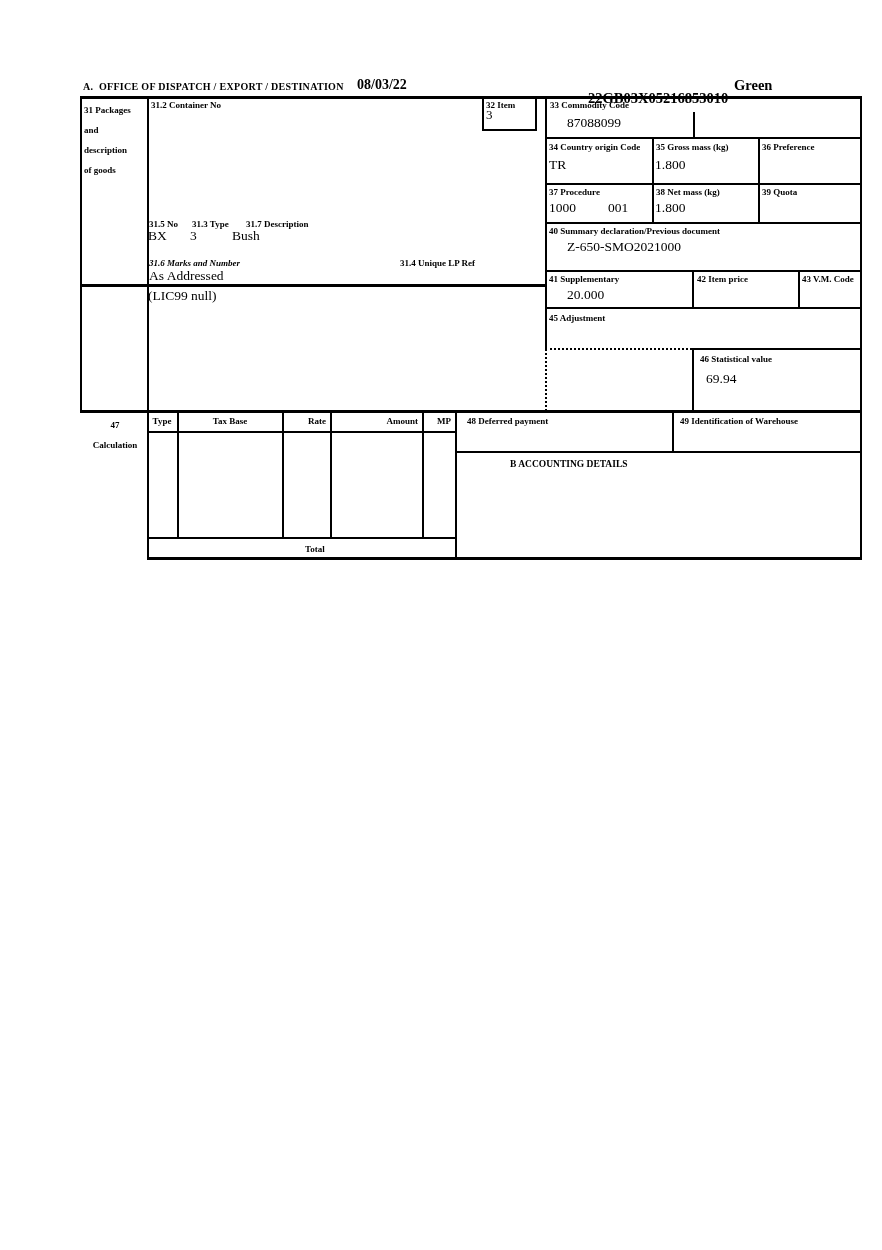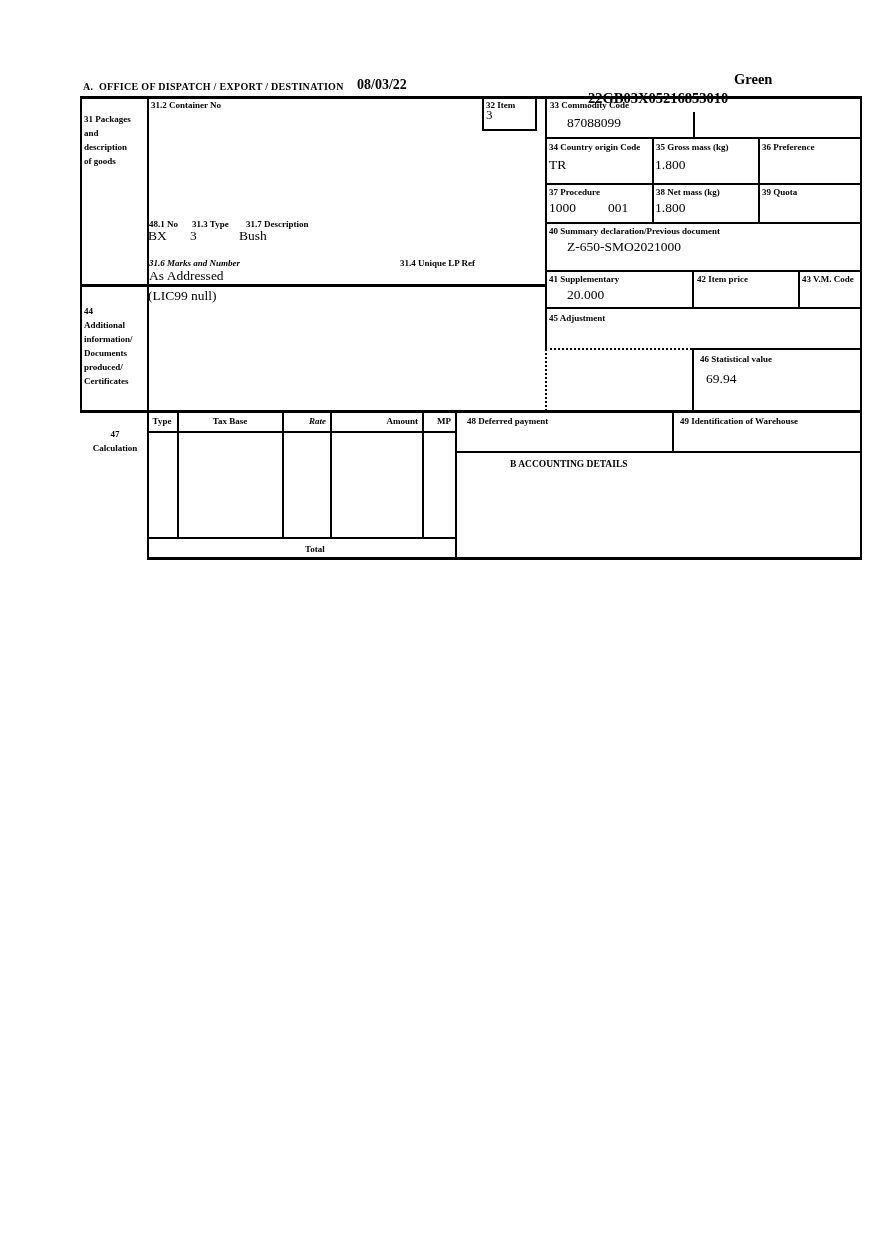--- a/index.html
+++ b/index.html
@@ -3,40 +3,40 @@
 <meta charset="utf-8">
 <style>
   html,body{margin:0;padding:0;background:#fff;}
   #canvas{position:relative;width:882px;height:1250px;background:#ffffff;overflow:hidden;
           font-family:"Liberation Serif", serif;color:#000;}
   .t{position:absolute;white-space:pre-wrap;line-height:1.15;}
   .lbl{font-weight:bold;font-size:9px;}
   .lbl-lg{font-weight:bold;font-size:10px;letter-spacing:0.3px;}
   .val{font-size:13.5px;}
   .hdr-val{font-weight:bold;font-size:14.5px;}
-  .multiline{line-height:14px;margin-top:12px;}
+  .multiline{line-height:20px;}
   .hl,.vl{position:absolute;background:#000;display:block;}
   .hl{height:2px;}
   .vl{width:2px;}
   .hl.bold{height:3px;}
   .hdot{position:absolute;height:0;border-top:2px dotted #000;background:none;display:block;}
   .vdot{position:absolute;width:0;border-left:2px dotted #000;background:none;display:block;}
   .cellhdr{position:absolute;font-weight:bold;font-size:9px;top:416px;}
   .ctr{text-align:center;}
   .rt{text-align:right;}
 </style>
 </head>
 <body>
 
 <div id="canvas">
 
   <span class="t lbl-lg" style="left:83px;top:81px;">A.  OFFICE OF DISPATCH / EXPORT / DESTINATION</span>
   <span class="t hdr-val" style="left:357px;top:77px;font-size:14px;">08/03/22</span>
   <span class="t hdr-val" style="left:588px;top:90px;">22GB03X05216853010</span>
-  <span class="t hdr-val" style="left:734px;top:71px;">Green</span>
+  <span class="t hdr-val" style="left:734px;top:77px;">Green</span>
 
   <i class="hl bold" style="left:80px;top:96px;width:782px;"></i>
   <i class="hl" style="left:482px;top:129px;width:55px;"></i>
   <i class="hl" style="left:545px;top:137px;width:317px;"></i>
   <i class="hl" style="left:545px;top:183px;width:317px;"></i>
   <i class="hl" style="left:545px;top:222px;width:317px;"></i>
   <i class="hl" style="left:545px;top:270px;width:317px;"></i>
   <i class="hl" style="left:545px;top:307px;width:317px;"></i>
   <i class="hl bold" style="left:80px;top:284px;width:466px;"></i>
   <i class="hdot" style="left:545px;top:348px;width:147px;"></i>
@@ -93,48 +93,42 @@
   <span class="t lbl" style="left:762px;top:187px;">39 Quota</span>
 
   <span class="t lbl" style="left:549px;top:226px;">40 Summary declaration/Previous document</span>
   <span class="t val" style="left:567px;top:239px;">Z-650-SMO2021000</span>
 
   <span class="t lbl" style="left:549px;top:274px;">41 Supplementary</span>
   <span class="t val" style="left:567px;top:287px;">20.000</span>
   <span class="t lbl" style="left:697px;top:274px;">42 Item price</span>
   <span class="t lbl" style="left:802px;top:274px;">43 V.M. Code</span>
 
-  <span class="t lbl" style="left:149px;top:219px;">48.1 No</span>
+  <span class="t lbl" style="left:149px;top:219px;">31.5 No</span>
   <span class="t lbl" style="left:192px;top:219px;">31.3 Type</span>
   <span class="t lbl" style="left:246px;top:219px;">31.7 Description</span>
   <span class="t val" style="left:148px;top:228px;">BX</span>
   <span class="t val" style="left:190px;top:228px;">3</span>
-  <span class="t val" style="left:239px;top:228px;">Bush</span>
+  <span class="t val" style="left:232px;top:228px;">Bush</span>
 
   <span class="t lbl" style="left:149px;top:258px;font-style:italic;">31.6 Marks and Number</span>
   <span class="t lbl" style="left:400px;top:258px;">31.4 Unique LP Ref</span>
   <span class="t val" style="left:149px;top:268px;">As Addressed</span>
 
-  <span class="t lbl multiline" style="left:84px;top:292px;width:62px;">44
-Additional
-information/
-Documents
-produced/
-Certificates</span>
   <span class="t val" style="left:148px;top:288px;">(LIC99 null)</span>
 
   <span class="t lbl" style="left:549px;top:313px;">45 Adjustment</span>
   <span class="t lbl" style="left:700px;top:354px;">46 Statistical value</span>
   <span class="t val" style="left:706px;top:371px;">69.94</span>
 
   <span class="t lbl multiline" style="left:84px;top:415px;width:62px;text-align:center;">47
 Calculation</span>
   <span class="cellhdr ctr" style="left:147px;width:30px;">Type</span>
   <span class="cellhdr ctr" style="left:200px;width:60px;">Tax Base</span>
-  <span class="cellhdr rt" style="left:282px;width:44px;font-style:italic;">Rate</span>
+  <span class="cellhdr rt" style="left:282px;width:44px;">Rate</span>
   <span class="cellhdr rt" style="left:330px;width:88px;text-align:right;">Amount</span>
   <span class="cellhdr ctr" style="left:422px;width:44px;">MP</span>
   <span class="t lbl" style="left:305px;top:544px;">Total</span>
 
   <span class="t lbl" style="left:467px;top:416px;">48 Deferred payment</span>
   <span class="t lbl" style="left:680px;top:416px;">49 Identification of Warehouse</span>
   <span class="t lbl" style="left:467px;top:459px;font-size:9.5px;margin-left:43px;">B ACCOUNTING DETAILS</span>
 
 </div>
 

